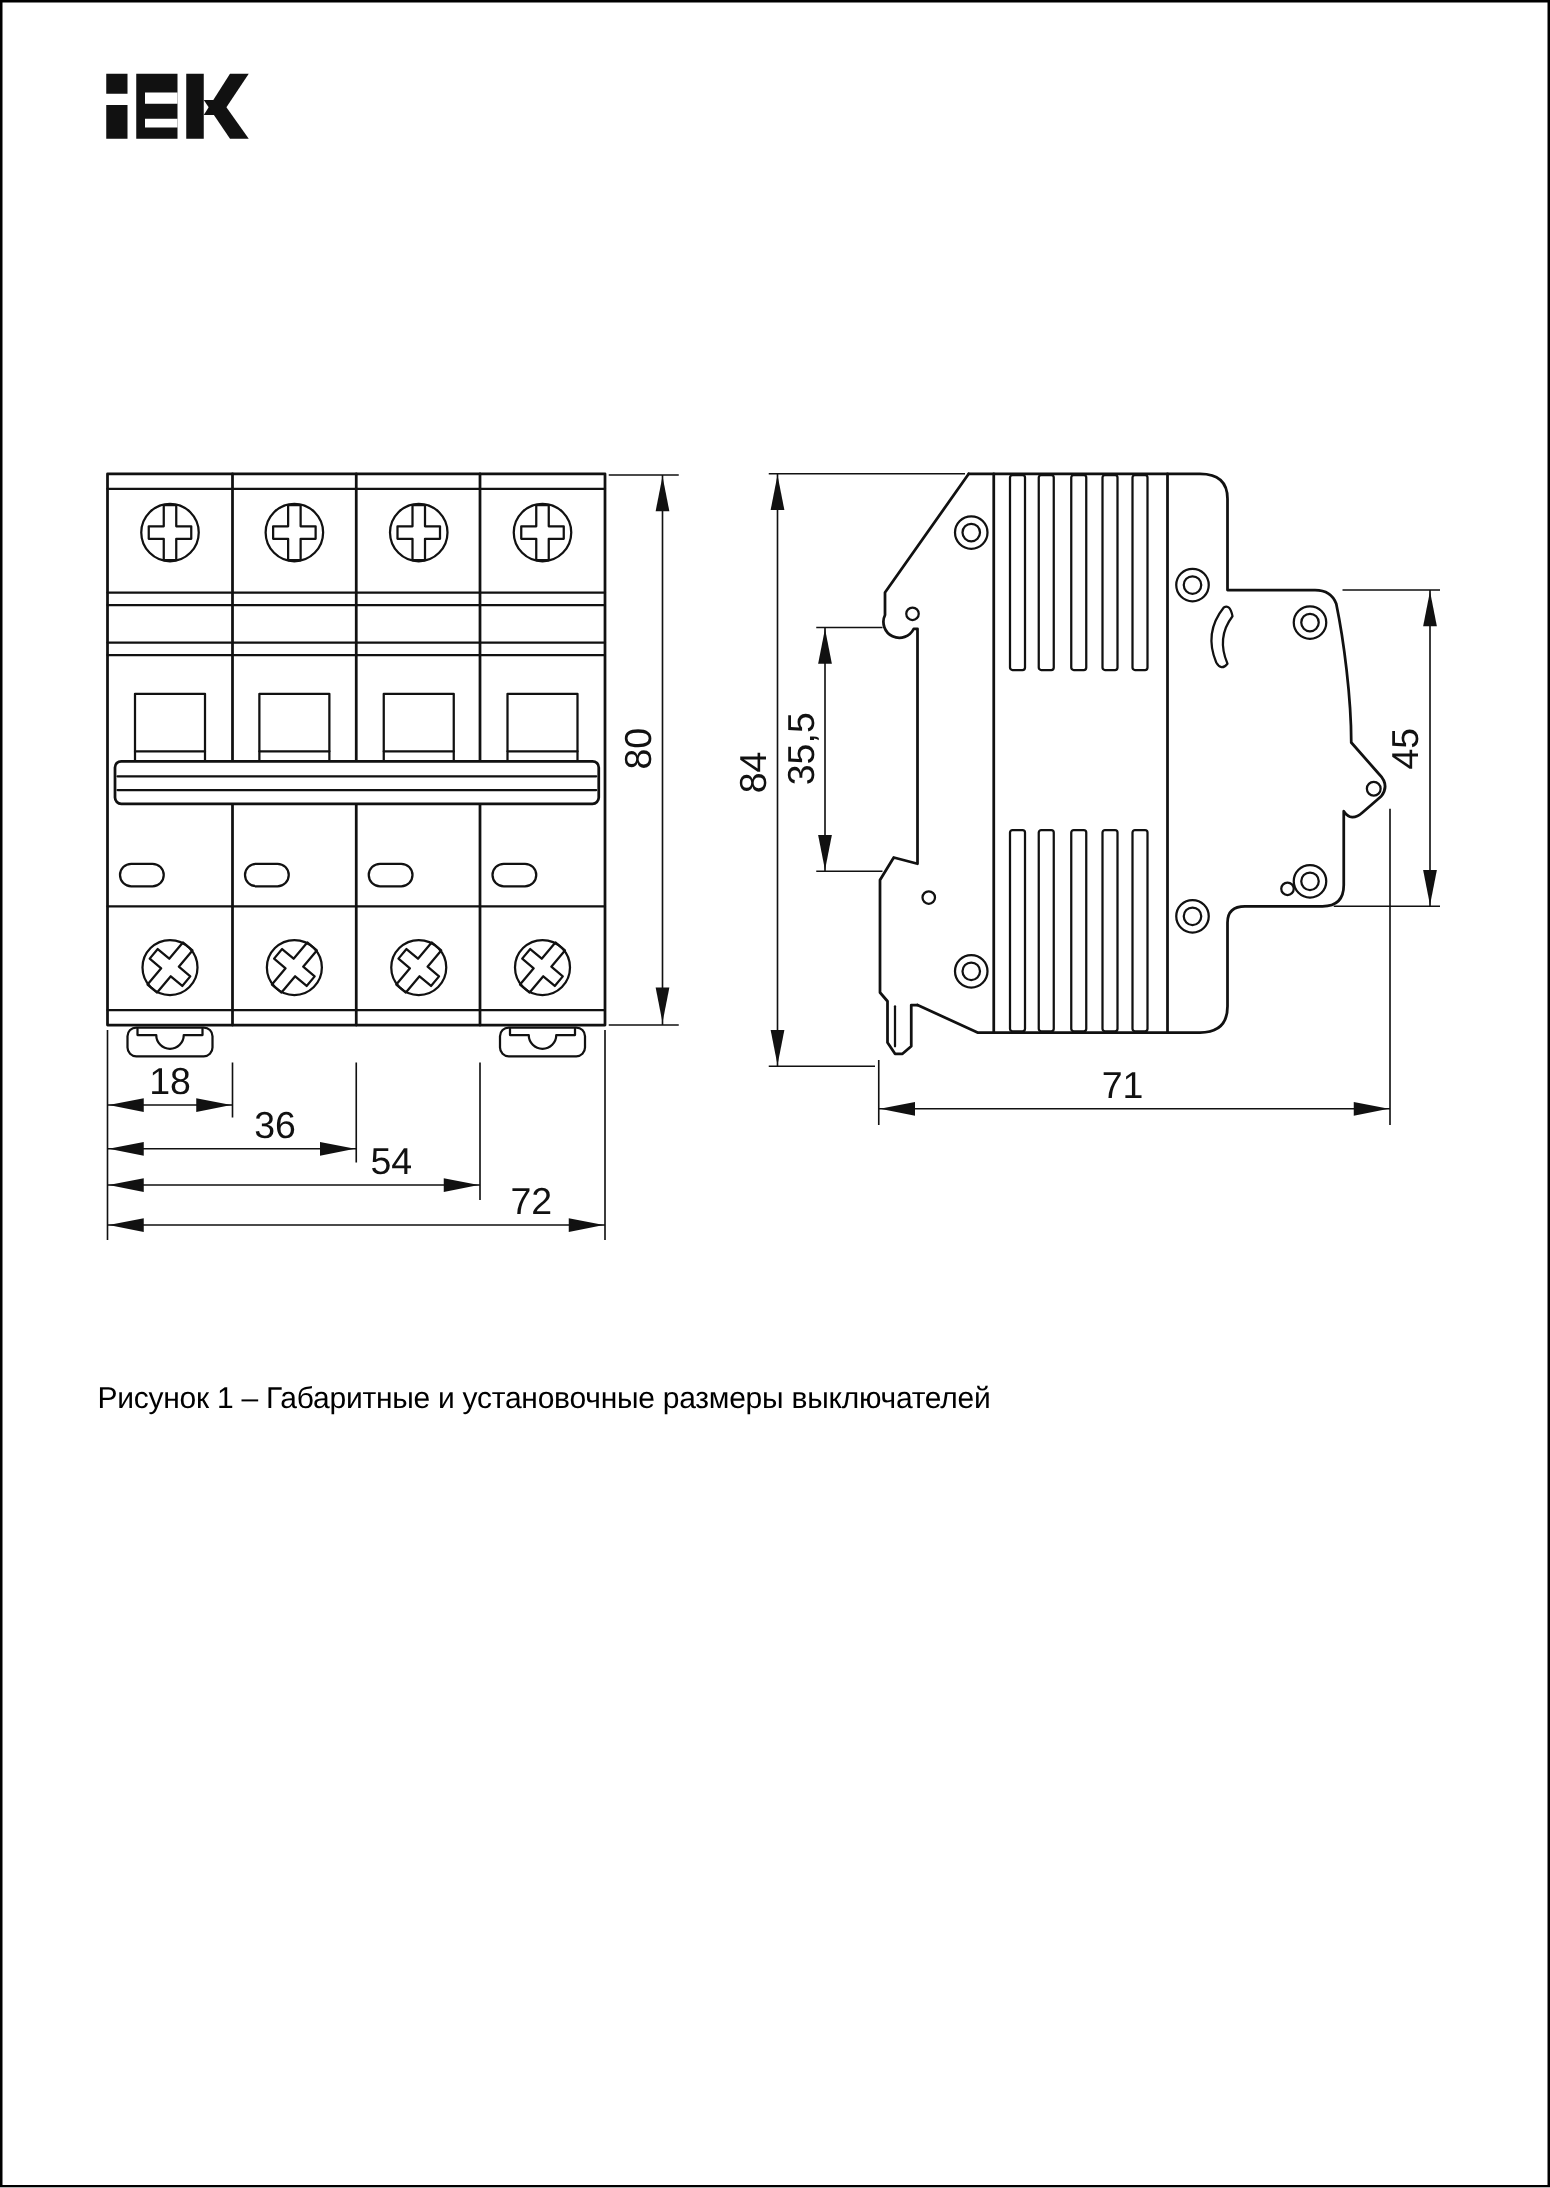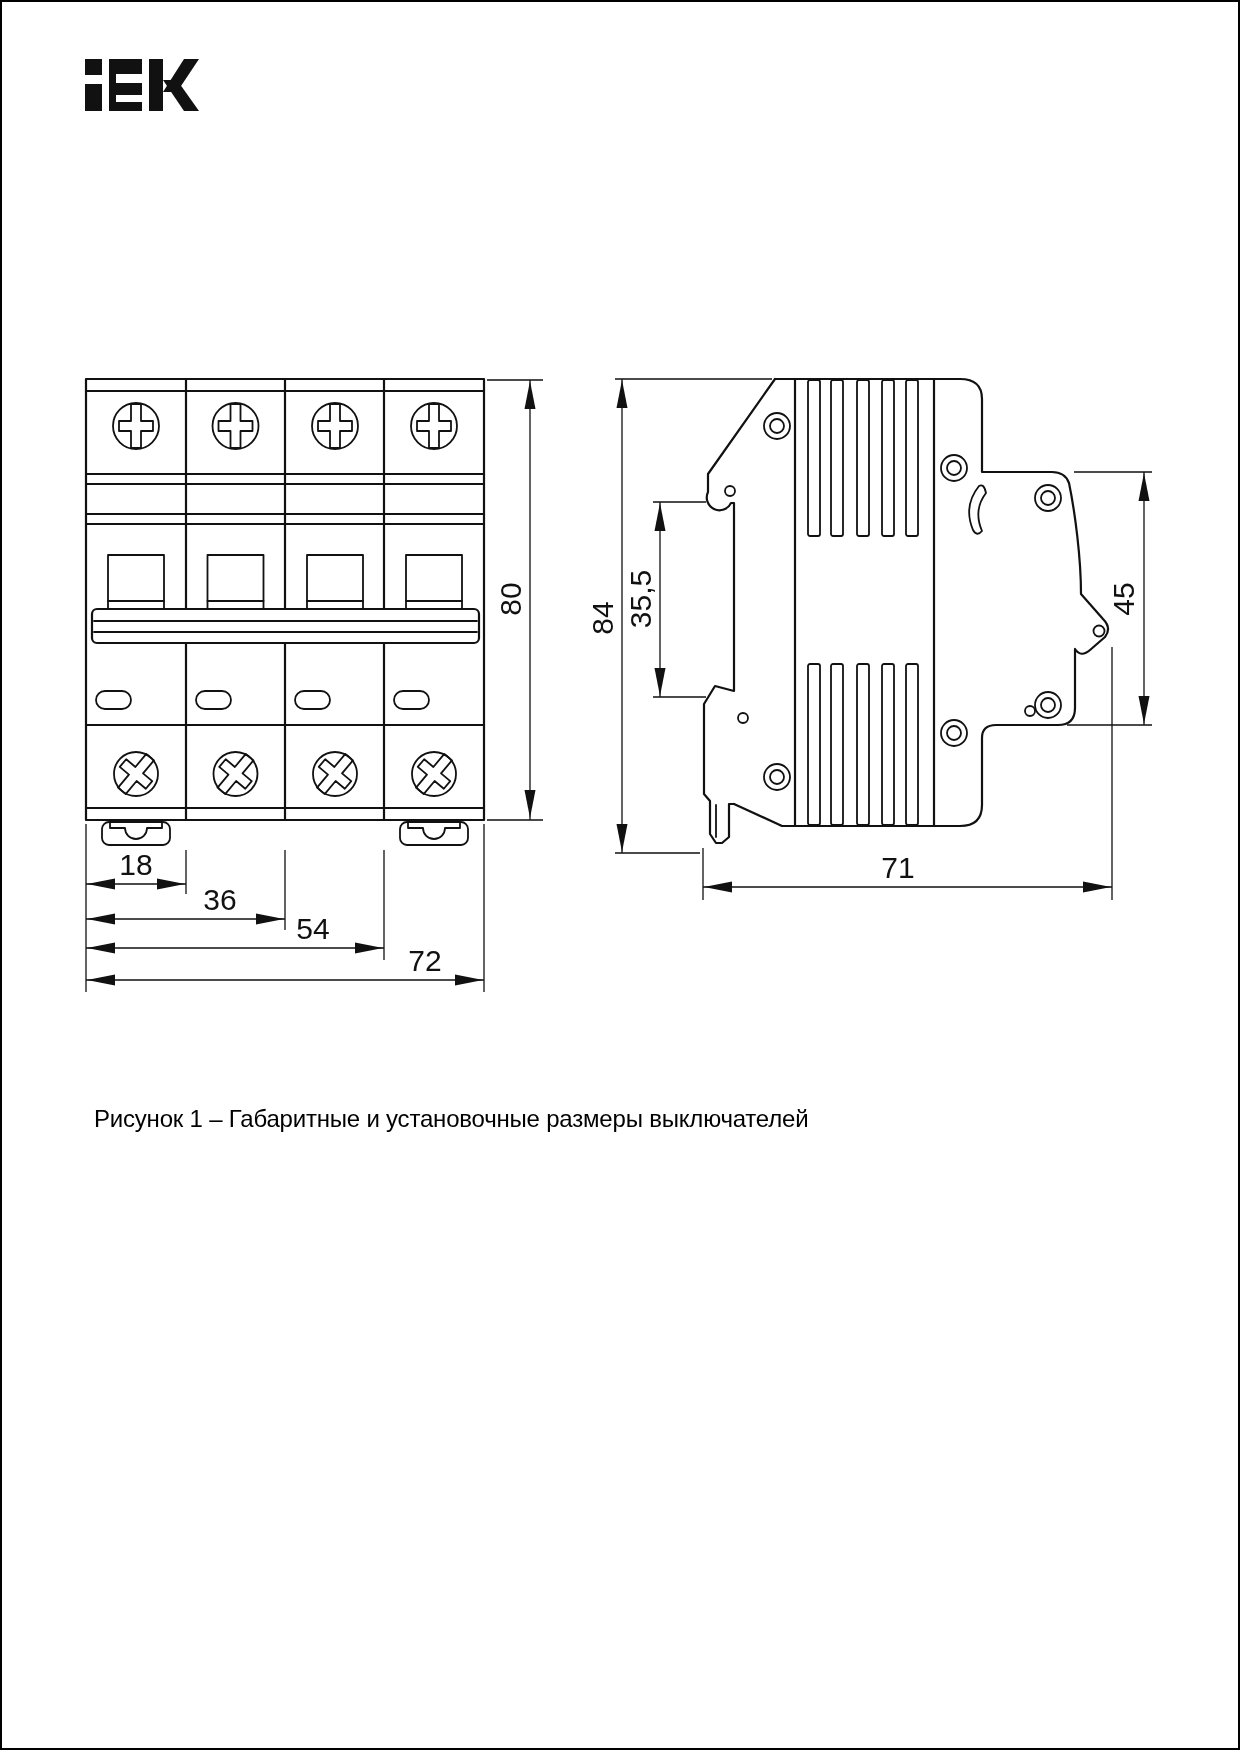--- a/index.html
+++ b/index.html
@@ -15,21 +15,21 @@
   }
   svg{position:absolute;left:0;top:0;}
   .ol{fill:none;stroke:#111;stroke-width:2.2;stroke-linejoin:round;stroke-linecap:round;}
   .tl{fill:none;stroke:#111;stroke-width:1.8;stroke-linejoin:round;stroke-linecap:round;}
   .wf{fill:#fff;stroke:#111;stroke-width:2.2;stroke-linejoin:round;}
   .wt{fill:#fff;stroke:#111;stroke-width:1.8;stroke-linejoin:round;}
   .dim{fill:none;stroke:#111;stroke-width:1.3;}
   .arr{fill:#111;stroke:none;}
   .dl{font-family:"Liberation Sans",sans-serif;font-size:30px;fill:#111;}
   .caption{
-    position:absolute;left:92px;top:1103px;
+    position:absolute;left:76px;top:1103px;
     font-size:24px;letter-spacing:-0.2px;color:#000;
     white-space:nowrap;
   }
 </style>
 </head>
 <body>
 
 <div class="page">
 
   <svg width="1240" height="1750" viewBox="0 0 1240 1750">

